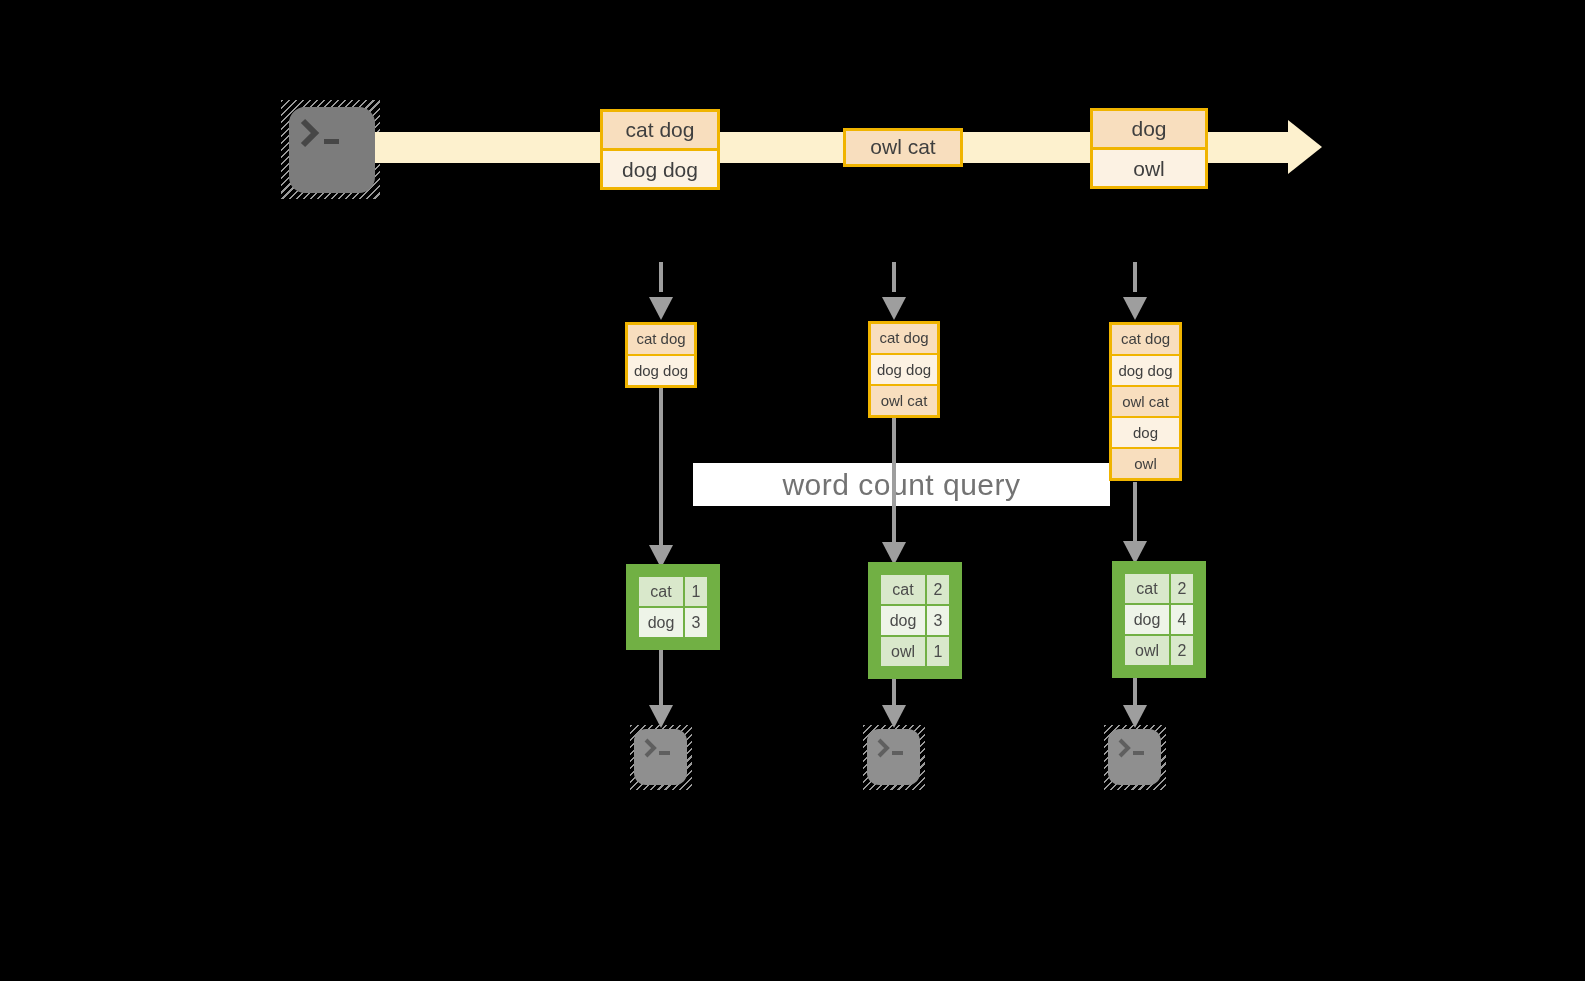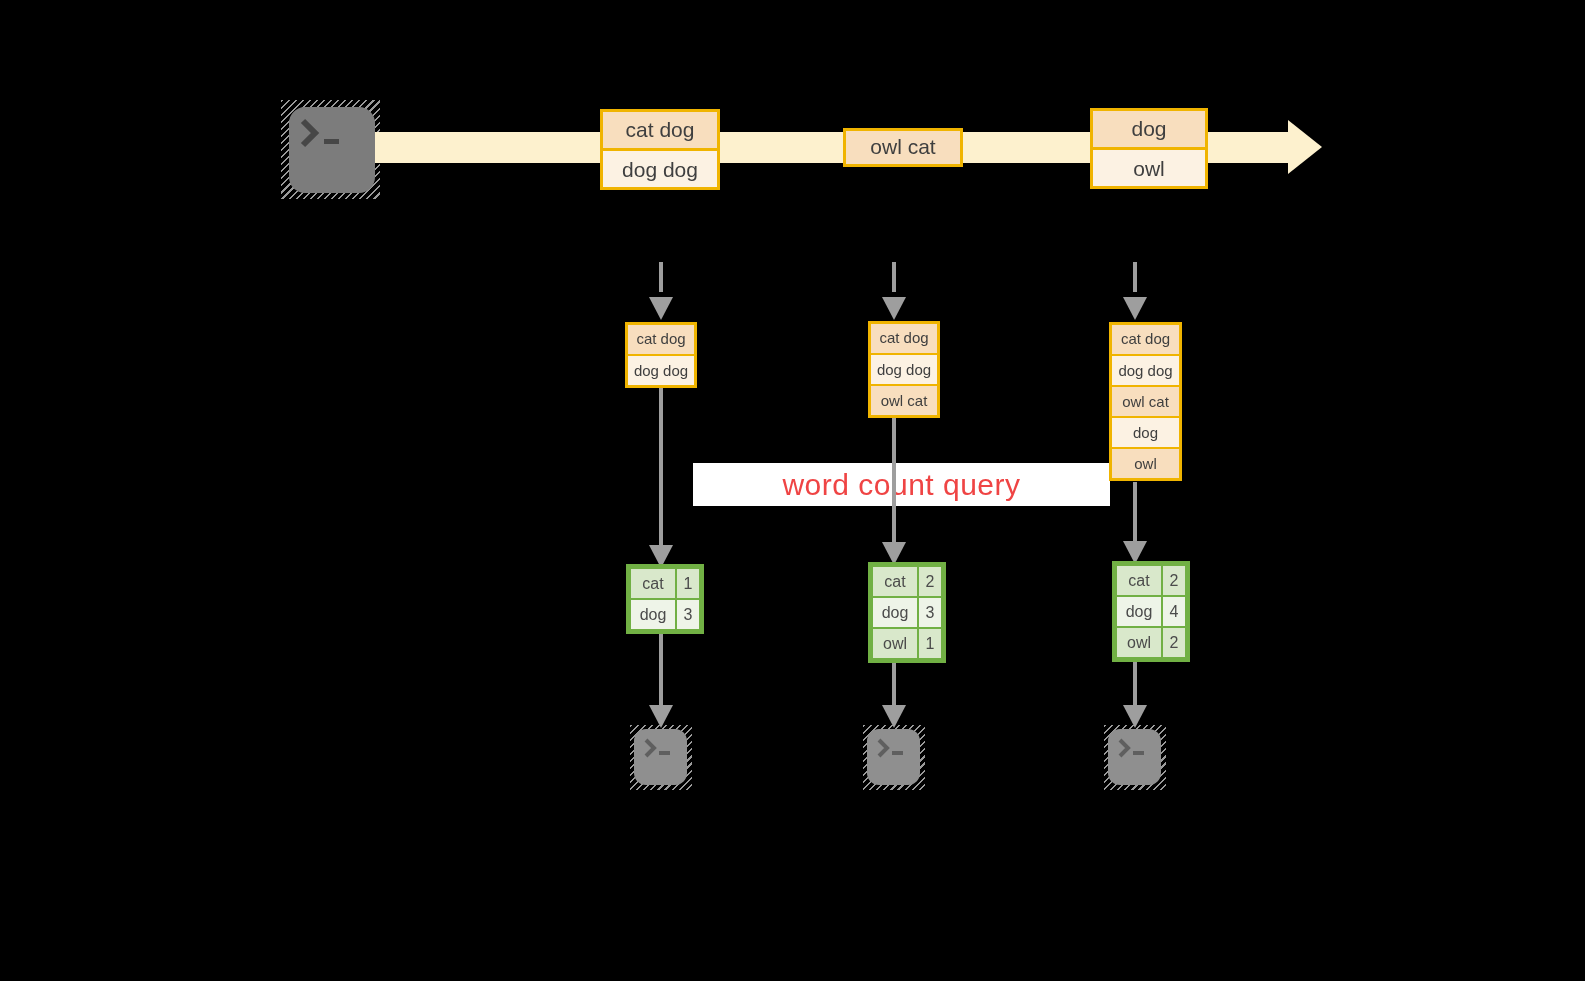--- a/index.html
+++ b/index.html
@@ -33,24 +33,24 @@
   .tone-a{background:#F8DEBE;}
   .tone-b{background:#FCF2E3;}
 
   
   .vline{width:4px;background:#9E9E9E;z-index:2;}
   .vhead{width:0;height:0;border-left:12px solid transparent;border-right:12px solid transparent;
          border-top:23px solid #9E9E9E;z-index:2;}
 
   
   .band{background:#FFFFFF;z-index:1;display:flex;align-items:center;justify-content:center;}
-  .band-label{font-size:30px;font-weight:300;color:#ef4444;letter-spacing:0.5px;}
+  .band-label{font-size:30px;font-weight:300;color:#737373;letter-spacing:0.5px;}
 
   
-  .gtable{background:#71B044;padding:5px;display:grid;grid-template-columns:44px 22px;gap:2px;z-index:3;}
+  .gtable{background:#71B044;padding:13px;display:grid;grid-template-columns:44px 22px;gap:2px;z-index:3;}
   .gtable .gcell{height:29px;line-height:29px;text-align:center;font-size:16px;color:#4B4B4B;}
   .gtone-a{background:#D9E8CB;}
   .gtone-b{background:#EEF4E8;}
 </style>
 </head>
 <body>
 
 <div class="canvas">
 
   <div class="abs hatch" style="left:281px;top:100px;width:99px;height:99px;"></div>

